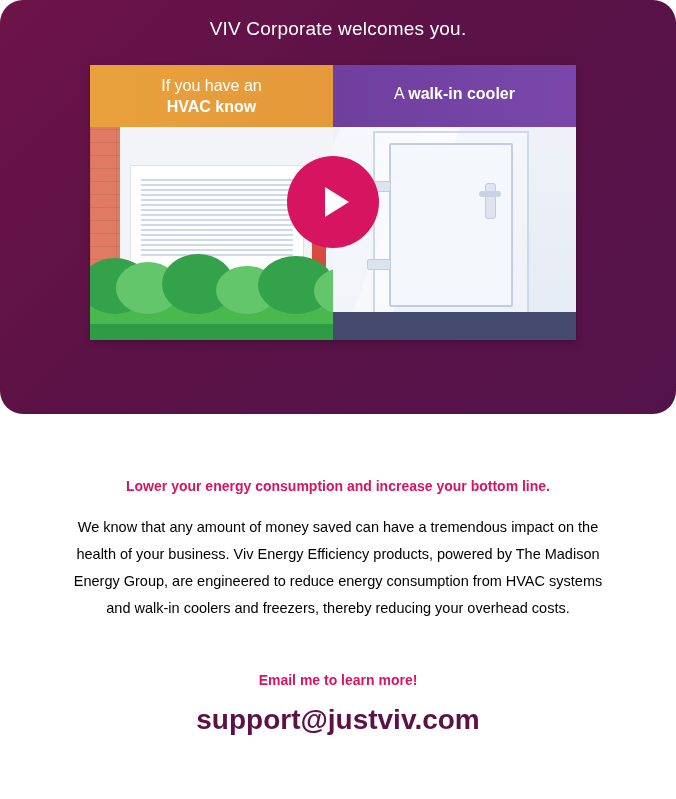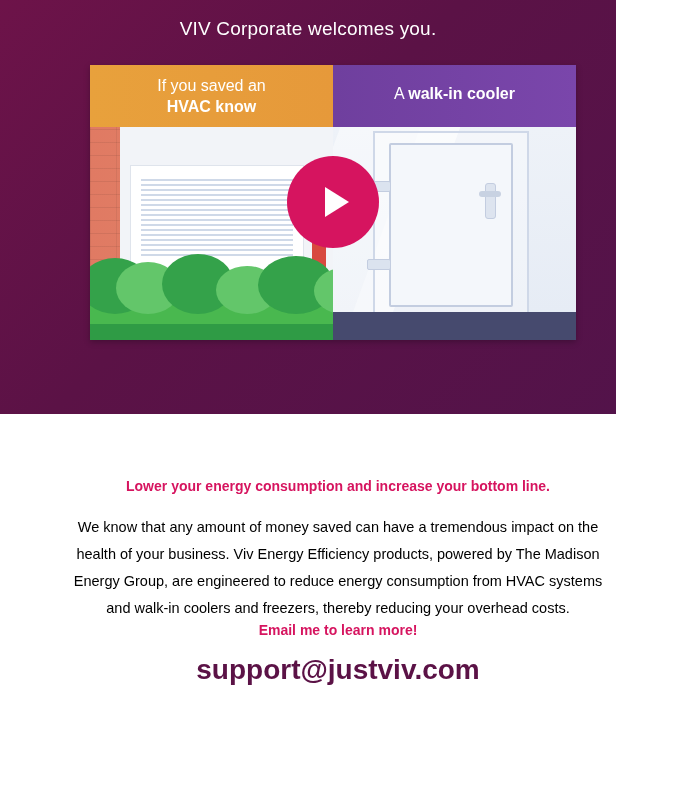--- a/index.html
+++ b/index.html
@@ -15,24 +15,25 @@
   }
   .page {
     position: relative;
     width: 676px;
     height: 799px;
   }
 
   
   .hero {
     position: relative;
-    width: 616px;
+    width: 676px;
     height: 414px;
     background: linear-gradient(135deg, #6d1349 0%, #5b1246 45%, #53134a 100%);
     overflow: hidden;
+    border-radius: 23px;
   }
   .hero-title {
     text-align: center;
     color: #ffffff;
     font-size: 19px;
     letter-spacing: 0.2px;
     padding-top: 18px;
     font-weight: 400;
   }
 
@@ -253,20 +254,21 @@
     text-align: center;
     color: #000000;
     font-size: 14.5px;
     line-height: 27px;
   }
   .email-lead {
     text-align: center;
     color: #d6145f;
     font-size: 14px;
     font-weight: 700;
+    margin-top: 50px;
   }
   .email-address {
     display: block;
     text-align: center;
     color: #5b1246;
     font-size: 28px;
     font-weight: 700;
     margin-top: 16px;
     text-decoration: none;
   }
@@ -296,21 +298,21 @@
             <div class="bush" style="left:26px;width:64px;height:52px;"></div>
             <div class="bush dark" style="left:72px;width:72px;height:60px;"></div>
             <div class="bush" style="left:126px;width:62px;height:48px;"></div>
             <div class="bush dark" style="left:168px;width:76px;height:58px;"></div>
             <div class="bush" style="left:224px;width:58px;height:46px;"></div>
             <div class="grass-line"></div>
           </div>
 
           <div class="left-band"></div>
           <div class="cap">
-            <span>If you saved an</span>
+            <span>If you have an</span>
             <b>HVAC know</b>
           </div>
         </div>
 
         <div class="half">
           <div class="cooler-room"></div>
           <div class="cooler-shine"></div>
           <div class="cooler-shine2"></div>
           <div class="cooler-doorframe"></div>
           <div class="cooler-door"></div>

